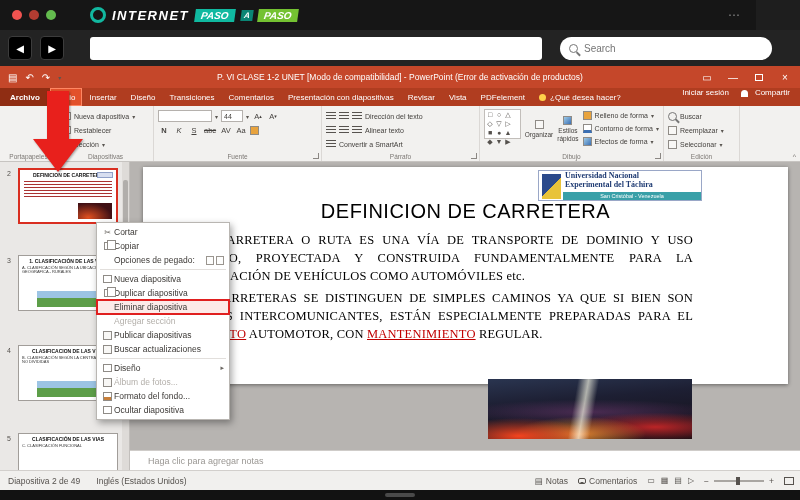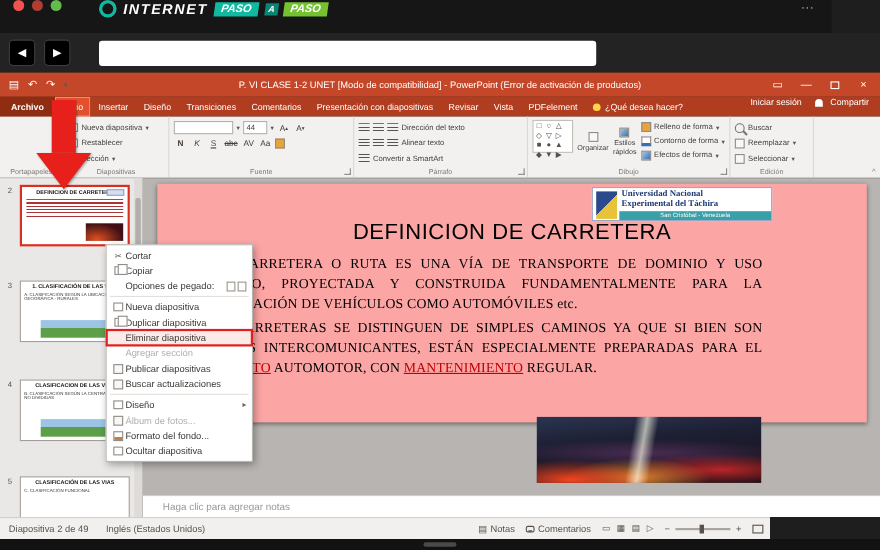--- a/index.html
+++ b/index.html
@@ -1,21 +1,21 @@
 <!DOCTYPE html>
 <html><head>
 <meta charset="utf-8">
 <style>
   *{margin:0;padding:0;box-sizing:border-box}
   html,body{background:#777}
   body{font-family:"Liberation Sans",sans-serif}
   .screen{position:relative;width:800px;height:500px;background:#1e1e1e;overflow:hidden}
 
   
-  .site-header{position:absolute;top:0;left:0;width:756px;height:30px;background:#161616;display:flex;align-items:flex-start}
+  .site-header{position:absolute;top:0;left:0;width:756px;height:30px;background:#161616;display:flex;align-items:center}
   .dots{display:flex;gap:7px;margin-left:12px}
   .dot{width:10px;height:10px;border-radius:50%}
   .dot.r{background:#ef5350}.dot.y{background:#b23c31}.dot.g{background:#63bb4e}
   .brand{display:flex;align-items:center;gap:6px;margin-left:34px}
   .brand-icon{width:16px;height:16px;border-radius:50%;border:3px solid #12b8a0;background:transparent}
   .brand-word{color:#fff;font-weight:bold;font-style:italic;font-size:13px;letter-spacing:1.5px}
   .brand-box{font-size:10px;font-weight:bold;font-style:italic;color:#fff;padding:1px 6px;transform:skewX(-8deg)}
   .bb-teal{background:#10b9a0}.bb-a{background:#0a8574;font-size:8px;padding:1px 3px}.bb-green{background:#74c232}
   .hdr-ellipsis{position:absolute;right:14px;color:#888;font-size:12px;letter-spacing:2px}
 
@@ -82,21 +82,21 @@
   .thumb.selected{border:2px solid #d92e20}
   .thumb-num{position:absolute;left:7px;font-size:7px;color:#56524e}
   .t-title{font-size:5px;font-weight:bold;text-align:center;margin-top:3px;line-height:1.1;color:#111}
   .t-sub{font-size:4px;color:#333;margin:1px 3px;line-height:1.2}
   .t-lines{height:18px;margin:2px 4px;background:repeating-linear-gradient(to bottom,#a33 0 1px,transparent 1px 3px)}
   .t-logo{position:absolute;right:3px;top:2px;width:16px;height:6px;background:#d7def0;border:0.5px solid #8fa0c8}
   .t-photo-night{position:absolute;right:4px;bottom:3px;width:34px;height:16px;background:radial-gradient(ellipse at 30% 90%,#e05020,#401015 70%)}
   .t-photo-green{position:absolute;left:18px;right:18px;bottom:3px;height:16px;background:linear-gradient(#9cc4e4 0 45%,#5d9e49 45%)}
 
   .slide-area{position:absolute;left:130px;top:0;width:670px;height:288px}
-  .slide{position:absolute;left:13px;top:5px;width:645px;height:217px;background:#fca5a5;box-shadow:0 1px 4px rgba(0,0,0,.45)}
+  .slide{position:absolute;left:13px;top:5px;width:645px;height:217px;background:#ffffff;box-shadow:0 1px 4px rgba(0,0,0,.45)}
   .uni-logo{position:absolute;left:395px;top:3px;width:164px;height:31px;border:1px solid #9aa7c7;display:flex;background:#fff}
   .crest{width:19px;height:25px;margin:3px 2px 0 3px;background:linear-gradient(135deg,#2b4a8b 50%,#e8c33a 50%);flex:none}
   .uni-text{flex:1;display:flex;flex-direction:column}
   .uni-l1,.uni-l2{font-family:"Liberation Serif",serif;font-weight:bold;color:#1f3b73;font-size:8px;line-height:1.15;padding-left:2px}
   .uni-l3{margin-top:auto;background:#39a0a8;color:#fff;font-size:5.5px;text-align:center;padding:1px 0}
   .slide-title{position:absolute;top:33px;left:0;right:0;text-align:center;font-size:20px;color:#000;letter-spacing:.5px;font-family:"Liberation Sans",sans-serif}
   .bullets{position:absolute;left:24px;top:64px;width:526px}
   .bullet{display:flex;margin-bottom:4px}
   .b-dot{width:16px;flex:none;font-size:12px;line-height:1.45}
   .b-text{flex:1;font-family:"Liberation Serif",serif;font-size:12.5px;line-height:1.44;text-align:justify;color:#000;letter-spacing:.2px}
@@ -105,21 +105,21 @@
     linear-gradient(100deg,transparent 42%,rgba(255,255,235,.65) 47%,transparent 52%),
     radial-gradient(ellipse 60% 50% at 15% 95%,rgba(255,70,30,.95),rgba(255,70,30,0) 60%),
     radial-gradient(ellipse 50% 45% at 45% 92%,rgba(255,150,50,.85),rgba(255,150,50,0) 65%),
     radial-gradient(ellipse 70% 40% at 82% 80%,rgba(215,40,40,.85),rgba(215,40,40,0) 60%),
     radial-gradient(ellipse 90% 30% at 50% 55%,rgba(120,60,120,.5),transparent 70%),
     linear-gradient(175deg,#2a3550 0%,#1d1f33 35%,#140d14 100%)}
 
   .notes-bar{position:absolute;left:130px;top:288px;width:670px;height:20px;background:#fff;border-top:1px solid #cfccc9;font-size:9px;color:#9a9793;display:flex;align-items:center;padding-left:18px;cursor:text}
 
   
-  .status-bar{position:absolute;top:470px;left:0;width:700px;height:20px;background:#f1f0ee;border-top:1px solid #d2cfcc;display:flex;align-items:center;font-size:8.5px;color:#56524e}
+  .status-bar{position:absolute;top:470px;left:0;width:800px;height:20px;background:#f1f0ee;border-top:1px solid #d2cfcc;display:flex;align-items:center;font-size:8.5px;color:#56524e}
   .sb-left{display:flex;gap:16px;margin-left:8px}
   .sb-right{margin-left:auto;display:flex;align-items:center;gap:10px;margin-right:6px}
   .sb-item{display:flex;align-items:center;gap:3px;cursor:pointer}
   .bubble-icon{width:8px;height:6px;border:1px solid #56524e;border-radius:2px;position:relative;display:inline-block}
   .bubble-icon::after{content:"";position:absolute;left:1px;bottom:-3px;border:2px solid transparent;border-top-color:#56524e}
   .view-btns{display:flex;gap:6px;font-size:8px}
   .view-btns span{cursor:pointer}
   .zoom{display:flex;align-items:center;gap:5px}
   .zoom-track{width:50px;height:2px;background:#a9a6a2;position:relative}
   .zoom-thumb{position:absolute;left:22px;top:-3px;width:4px;height:8px;background:#56524e;cursor:grab}
@@ -170,20 +170,24 @@
   </header>
 
   <div class="browser-bar">
     <span class="nav-btn">
         <span>◀</span>
       </span>
     <span class="nav-btn">
         <span>▶</span>
       </span>
     <input class="url-bar" style="">
+    <div class="search-pill">
+      <span class="mag"></span>
+      <input placeholder="Search" style="">
+    </div>
   </div>
 
   <div class="title-bar">
     <div class="qat">
       <span>▤</span>
       <span>↶</span>
       <span>↷</span>
       <span class="caret">▾</span>
     </div>
     <div class="tb-title">P. VI CLASE 1-2 UNET [Modo de compatibilidad] - PowerPoint (Error de activación de productos)</div>

